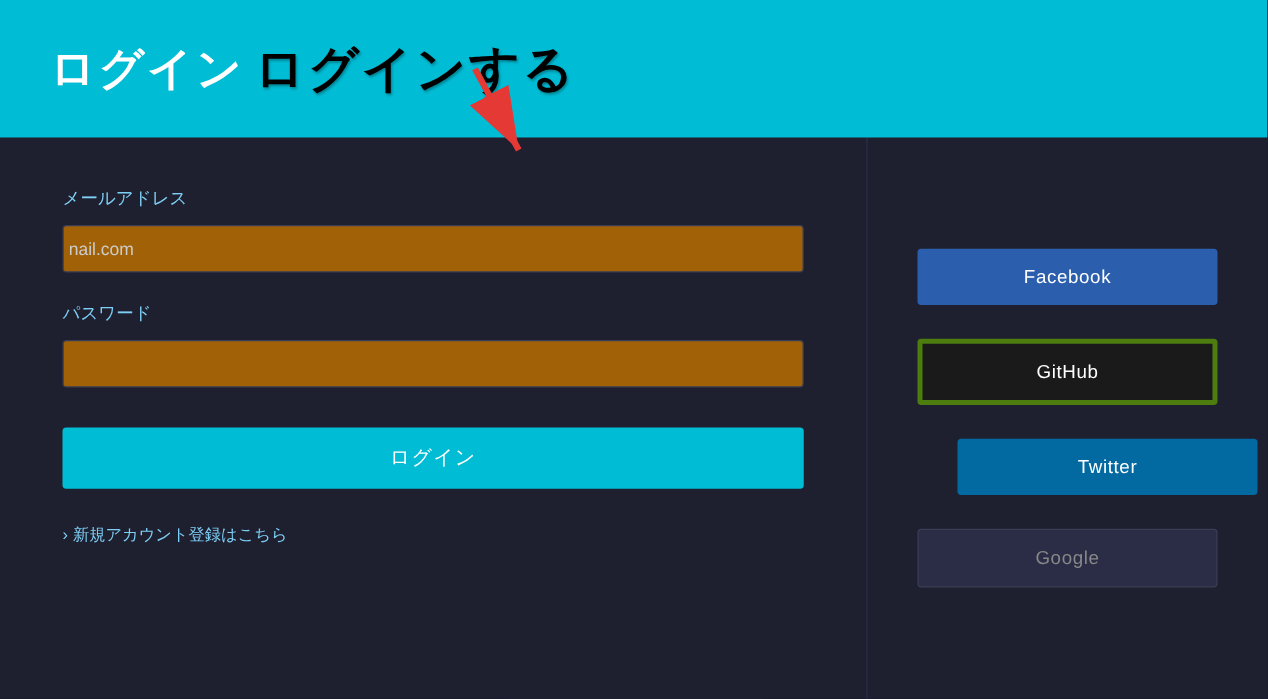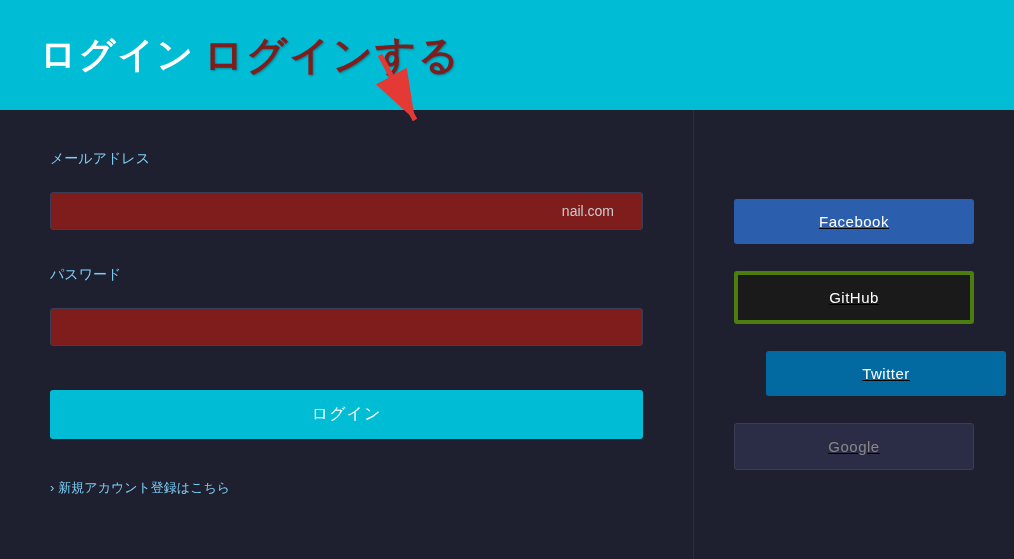--- a/index.html
+++ b/index.html
@@ -20,21 +20,21 @@
       padding: 0 40px;
       position: relative;
     }
     .header-title-plain {
       color: white;
       font-size: 36px;
       font-weight: bold;
       letter-spacing: 2px;
     }
     .header-title-highlight {
-      color: #7f1d1d;
+      color: #000000;
       font-size: 40px;
       font-weight: bold;
       letter-spacing: 2px;
       margin-left: 8px;
       text-shadow: 1px 1px 2px rgba(0,0,0,0.3);
     }
 
     
     .main {
       display: flex;
@@ -42,41 +42,40 @@
       background-color: #1e2030;
     }
 
     
     .left-panel {
       flex: 1;
       padding: 40px 50px;
       border-right: 1px solid #2a2d45;
       display: flex;
       flex-direction: column;
-      gap: 16px;
+      gap: 4px;
     }
     .field-label {
       color: #7ecff5;
       font-size: 14px;
       margin-bottom: 8px;
       margin-top: 20px;
     }
     .field-label:first-child {
       margin-top: 0;
     }
     .text-input {
       width: 100%;
-      background-color: #7f1d1d;
+      background-color: #a16207;
       border: 1px solid #3a3d55;
       border-radius: 3px;
-      padding: 10px 28px;
+      padding: 10px 4px;
       color: #ccc;
       font-size: 14px;
       outline: none;
-      text-align: right;
     }
     .login-btn {
       margin-top: 28px;
       width: 100%;
       background-color: #00bcd4;
       color: white;
       border: none;
       border-radius: 3px;
       padding: 14px;
       font-size: 16px;
@@ -101,21 +100,20 @@
     }
 
     
     .right-panel {
       width: 320px;
       padding: 40px 40px;
       display: flex;
       flex-direction: column;
       gap: 27px;
       justify-content: center;
-      text-decoration: underline;
     }
     .social-btn {
       width: 100%;
       padding: 14px;
       border: none;
       border-radius: 3px;
       font-size: 15px;
       cursor: pointer;
       letter-spacing: 0.5px;
     }

